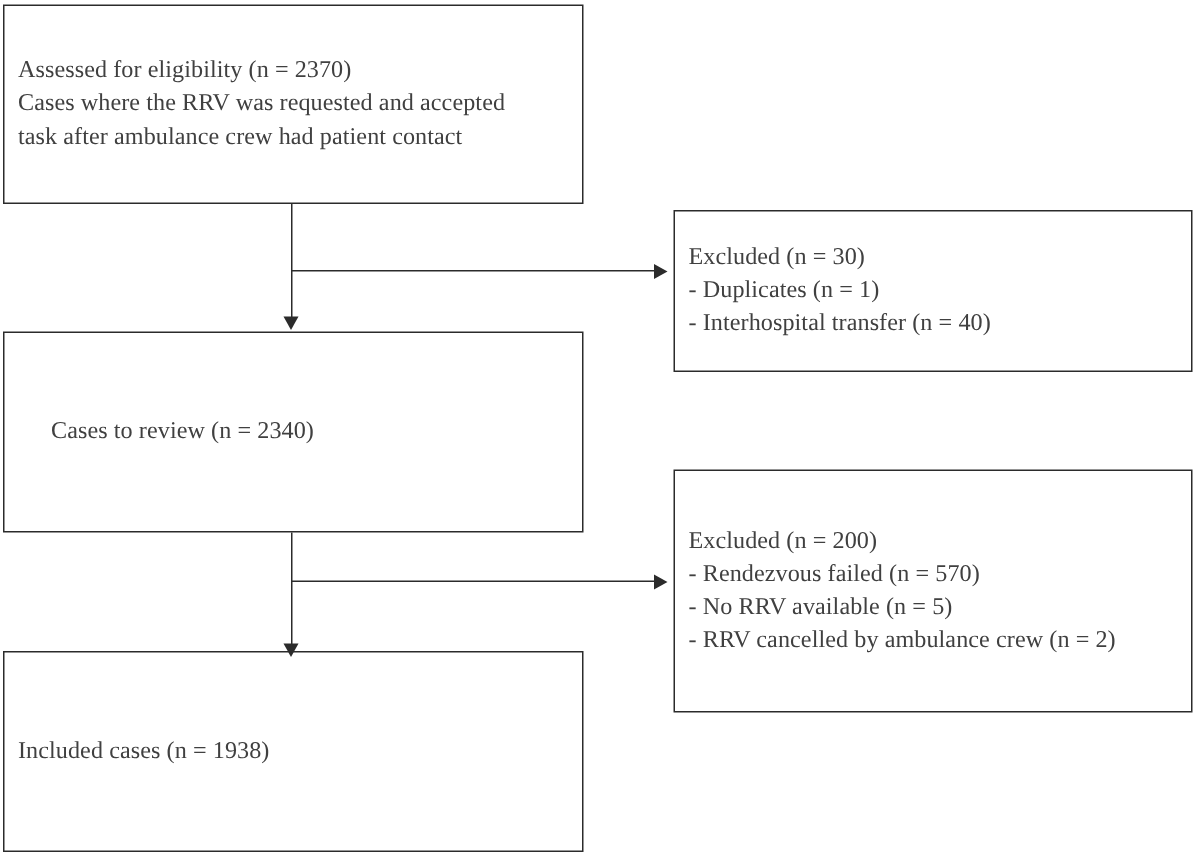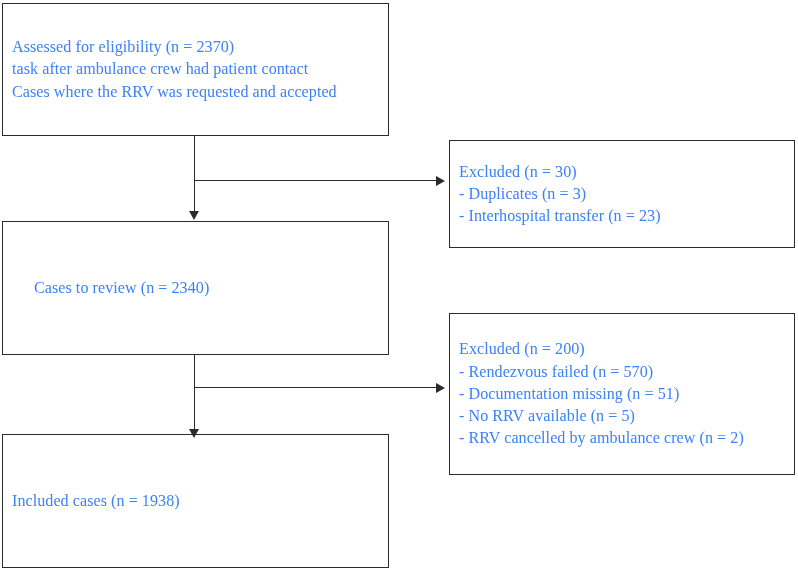--- a/index.html
+++ b/index.html
@@ -7,21 +7,21 @@
     margin: 0;
     padding: 0;
     background: #ffffff;
   }
   #flow-root {
     position: relative;
     width: 798px;
     height: 572px;
     background: #ffffff;
     font-family: "Liberation Serif", "DejaVu Serif", serif;
-    color: #3b82f6;
+    color: #404040;
     overflow: hidden;
   }
   .flow-box {
     position: absolute;
     box-sizing: border-box;
     border: 1.6px solid #2b2b2b;
     background: #ffffff;
     display: flex;
     flex-direction: column;
     justify-content: center;
@@ -82,50 +82,49 @@
   #conn2-harrow{ left: 436px;  top: 382.5px; }
 </style>
 </head>
 <body>
 
 <div id="flow-root">
 
   <div class="flow-box" id="box-assessed">
     <div class="box-lines">
       <div class="box-line">Assessed for eligibility (n = 2370)</div>
+      <div class="box-line">Cases where the RRV was requested and accepted</div>
       <div class="box-line">task after ambulance crew had patient contact</div>
-      <div class="box-line">Cases where the RRV was requested and accepted</div>
     </div>
   </div>
 
   <div class="flow-box" id="box-review">
     <div class="box-lines">
       <div class="box-line">Cases to review (n = 2340)</div>
     </div>
   </div>
 
   <div class="flow-box" id="box-included">
     <div class="box-lines">
       <div class="box-line">Included cases (n = 1938)</div>
     </div>
   </div>
 
   <div class="flow-box" id="box-excluded-1">
     <div class="box-lines">
       <div class="box-line">Excluded (n = 30)</div>
-      <div class="box-line">- Duplicates (n = 3)</div>
-      <div class="box-line">- Interhospital transfer (n = 23)</div>
+      <div class="box-line">- Duplicates (n = 1)</div>
+      <div class="box-line">- Interhospital transfer (n = 40)</div>
     </div>
   </div>
 
   <div class="flow-box" id="box-excluded-2">
     <div class="box-lines">
       <div class="box-line">Excluded (n = 200)</div>
       <div class="box-line">- Rendezvous failed (n = 570)</div>
-      <div class="box-line">- Documentation missing (n = 51)</div>
       <div class="box-line">- No RRV available (n = 5)</div>
       <div class="box-line">- RRV cancelled by ambulance crew (n = 2)</div>
     </div>
   </div>
 
   <div class="conn-v" id="conn1-v"></div>
   <div class="arrow-down" id="conn1-arrow"></div>
   <div class="conn-h" id="conn1-h"></div>
   <div class="arrow-right" id="conn1-harrow"></div>
 

